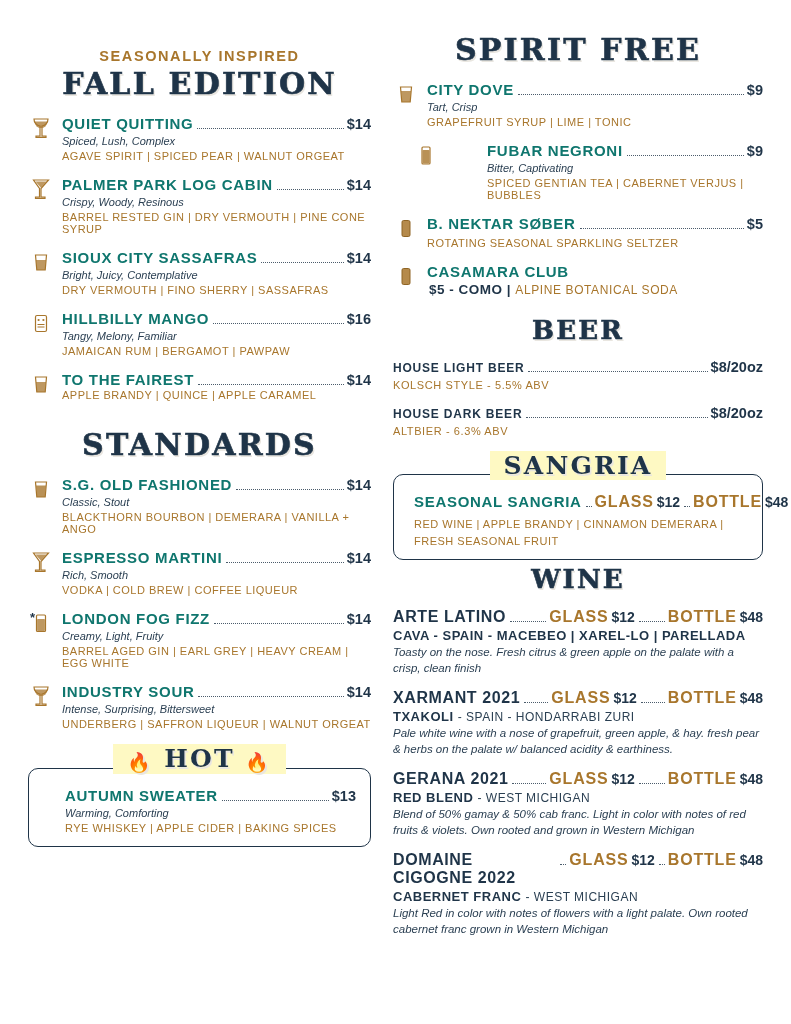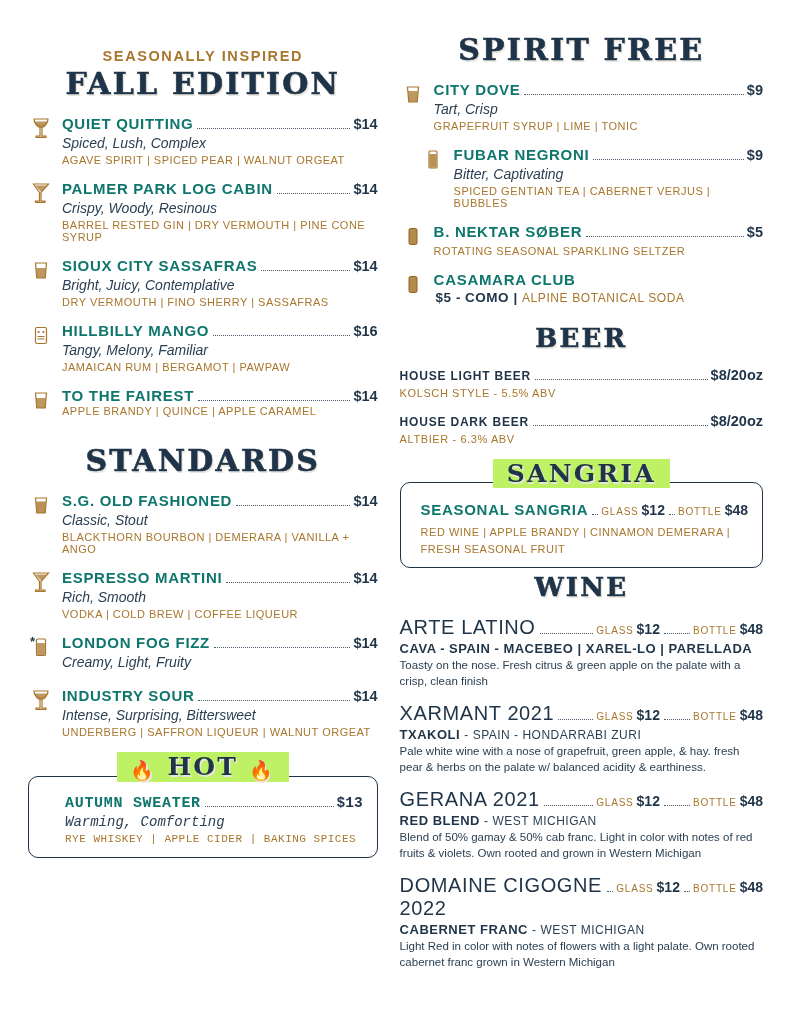--- a/index.html
+++ b/index.html
@@ -82,21 +82,21 @@
     opacity: .8;
   }
   .price {
     font-weight: 700;
     font-size: 14.5px;
     color: #1f3448;
     white-space: nowrap;
   }
   .desc {
     font-style: italic;
-    font-size: 14px;
+    font-size: 11px;
     color: #2a3f52;
     margin: 2px 0 3px 0;
   }
   .ingr {
     font-size: 11px;
     letter-spacing: 0.5px;
     color: #a8762c;
     text-transform: uppercase;
   }
   .star {
@@ -122,40 +122,40 @@
   }
   .box-wrap { position: relative; margin-top: 4px; }
   .box-title-float {
     position: relative;
     text-align: center;
     margin-bottom: -12px;
     z-index: 3;
   }
   .box-title-float .inner {
     display: inline-block;
-    background: #bef264;
+    background: #fef9c3;
     padding: 0 14px;
     font-family: "DejaVu Serif", serif;
     font-weight: 700;
     font-size: 25px;
     letter-spacing: 2.2px;
     text-shadow: 1.5px 1.5px 0 #e9e6e0;
     text-align: right;
   }
   .flame { color: #d4540f; font-size: 19px; vertical-align: -2px; }
 
   
   .wine { margin-bottom: 13px; }
   .wine-head { display:flex; align-items: baseline; }
-  .wine-name { font-weight: 400; font-size: 20px; letter-spacing: .6px; }
-  .gp { font-size: 10px; letter-spacing:.8px; color:#a8762c; font-weight:400; }
+  .wine-name { font-weight: 700; font-size: 16px; letter-spacing: .6px; }
+  .gp { font-size: 16px; letter-spacing:.8px; color:#a8762c; font-weight:700; }
   .gp-val { font-weight: 700; font-size: 14px; color:#1f3448; }
   .wine-var { font-weight:700; font-size:13px; letter-spacing:.5px; margin-top:2px; }
   .wine-var .region { font-weight: 400; font-size: 12px; color:#2a3f52; }
-  .wine-desc { font-size: 11.5px; color:#2a3f52; margin-top:2px; line-height:1.35; }
+  .wine-desc { font-style: italic; font-size: 11.5px; color:#2a3f52; margin-top:2px; line-height:1.35; }
 
   .sangria-lines { font-size: 11px; letter-spacing:.5px; color:#a8762c; text-transform: uppercase; margin-top:5px; line-height:1.5; }
   .casamara-line { font-weight:700; font-size:13.5px; letter-spacing:.5px; margin-top:2px; padding-left: 2px; }
   .casamara-line .alt { font-weight:400; font-size:12px; color:#a8762c; letter-spacing:.6px; }
 </style>
 </head>
 <body>
 
 <div class="page">
 
@@ -301,20 +301,21 @@
             <rect x="5.1" y="7" width="7.8" height="12" rx="0.8" fill="#a8762c" opacity=".75"></rect>
           </svg>
       </div>
       <div class="item-body">
         <div class="name-row">
           <span class="iname">LONDON FOG FIZZ</span>
           <span class="dots"></span>
           <span class="price">$14</span>
         </div>
         <div class="desc">Creamy, Light, Fruity</div>
+        <div class="ingr">BARREL AGED GIN | EARL GREY | HEAVY CREAM | EGG WHITE</div>
       </div>
     </div>
 
     <div class="item">
       <div class="glass">
         <svg width="18" height="24" viewBox="0 0 18 24">
             <path d="M2 2 h14 a7 7 0 0 1 -6 7 v10 h4 v1.4 h-10 v-1.4 h4 v-10 a7 7 0 0 1 -6 -7 z" fill="none" stroke="#a8762c" stroke-width="1.2"></path>
             <path d="M2.6 4.6 h12.8 a6.4 6.4 0 0 1 -12.8 0 z" fill="#a8762c" opacity=".75"></path>
           </svg>
       </div>
@@ -331,21 +332,21 @@
 
     <div class="box-wrap">
       <div class="box-title-float">
         <span class="inner">
           <span class="flame">🔥</span>
           <span>HOT</span>
           <span class="flame">🔥</span>
         </span>
       </div>
       <div class="boxed" style="padding-top:18px;">
-        <div class="item" style="margin-bottom:2px;font-family:Liberation Mono, monospace;">
+        <div class="item" style="margin-bottom:2px;">
           <div class="glass" style="width:14px;min-width:14px;"></div>
           <div class="item-body">
             <div class="name-row">
               <span class="iname">AUTUMN  SWEATER</span>
               <span class="dots"></span>
               <span class="price">$13</span>
             </div>
             <div class="desc">Warming, Comforting</div>
             <div class="ingr">RYE WHISKEY | APPLE CIDER | BAKING SPICES</div>
           </div>
@@ -370,21 +371,21 @@
         <div class="name-row">
           <span class="iname">CITY DOVE</span>
           <span class="dots"></span>
           <span class="price">$9</span>
         </div>
         <div class="desc">Tart, Crisp</div>
         <div class="ingr">GRAPEFRUIT SYRUP | LIME | TONIC</div>
       </div>
     </div>
 
-    <div class="item" style="padding-left:20px;">
+    <div class="item" style="padding-left:20px;gap:40px;">
       <div class="glass">
         <svg width="18" height="24" viewBox="0 0 18 24">
             <rect x="5" y="3" width="8" height="17" rx="1" fill="none" stroke="#a8762c" stroke-width="1.2"></rect>
             <rect x="5.6" y="6" width="6.8" height="13.4" rx="0.8" fill="#a8762c" opacity=".8"></rect>
           </svg>
       </div>
       <div class="item-body">
         <div class="name-row">
           <span class="iname">FUBAR NEGRONI</span>
           <span class="dots"></span>

